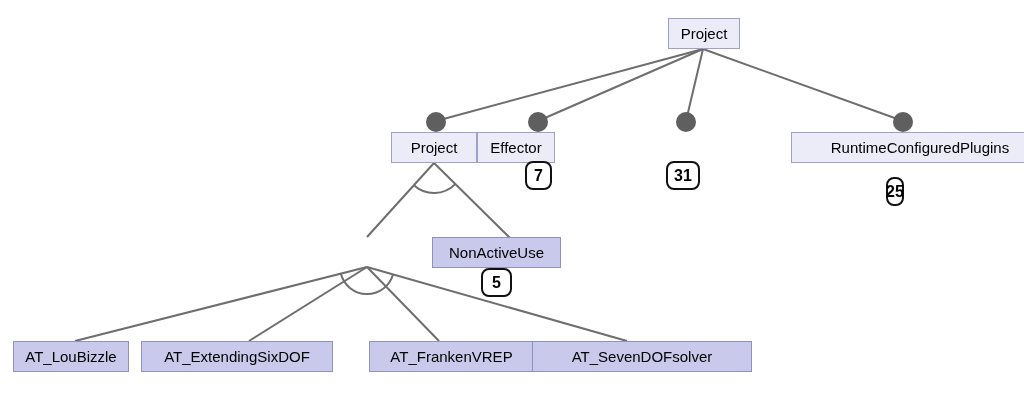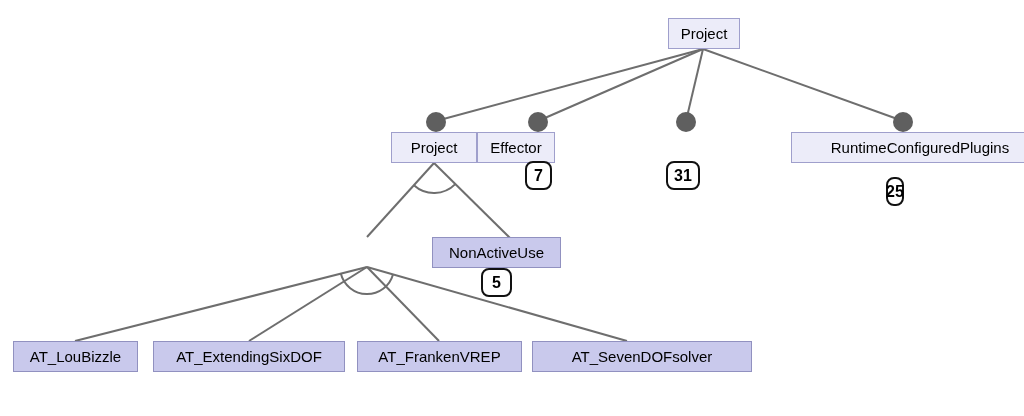--- a/index.html
+++ b/index.html
@@ -94,25 +94,25 @@
   <div class="node light" style="left:391px; top:132px; width:86px;">Project</div>
 
   <div class="node light" style="left:477px; top:132px; width:78px;">Effector</div>
 
 
   <div class="node light" style="left:791px; top:132px; width:258px;">RuntimeConfiguredPlugins</div>
 
 
   <div class="node dark" style="left:432px; top:237px; width:129px;">NonActiveUse</div>
 
-  <div class="node dark" style="left:13px; top:341px; width:125px;">AT_LouBizzle</div>
+  <div class="node dark" style="left:13px; top:341px; width:116px;">AT_LouBizzle</div>
 
-  <div class="node dark" style="left:153px; top:341px; width:192px;">AT_ExtendingSixDOF</div>
+  <div class="node dark" style="left:141px; top:341px; width:192px;">AT_ExtendingSixDOF</div>
 
-  <div class="node dark" style="left:357px; top:341px; width:165px;">AT_FrankenVREP</div>
+  <div class="node dark" style="left:369px; top:341px; width:165px;">AT_FrankenVREP</div>
 
   <div class="node dark" style="left:532px; top:341px; width:220px;">AT_SevenDOFsolver</div>
 
   <div class="badge" style="left:525px; top:161px; width:27px;">7</div>
 
   <div class="badge" style="left:666px; top:161px; width:34px;">31</div>
 
   <div class="badge" style="left:886px; top:177px; width:18px;">25</div>
 
   <div class="badge" style="left:481px; top:268px; width:31px;">5</div>

